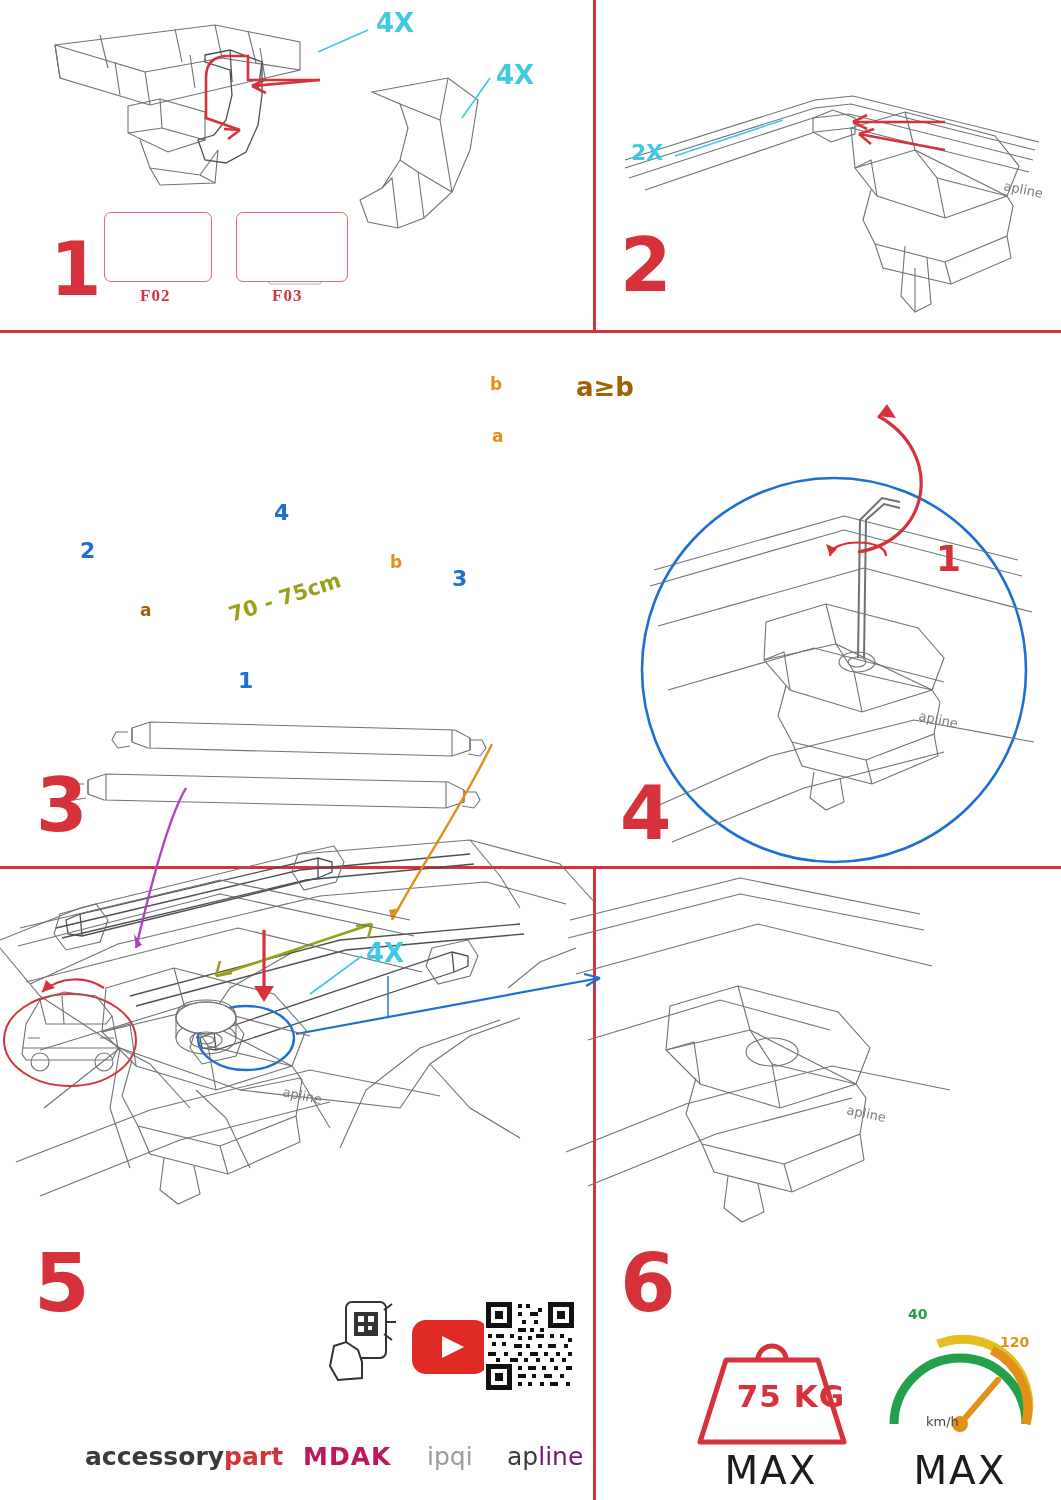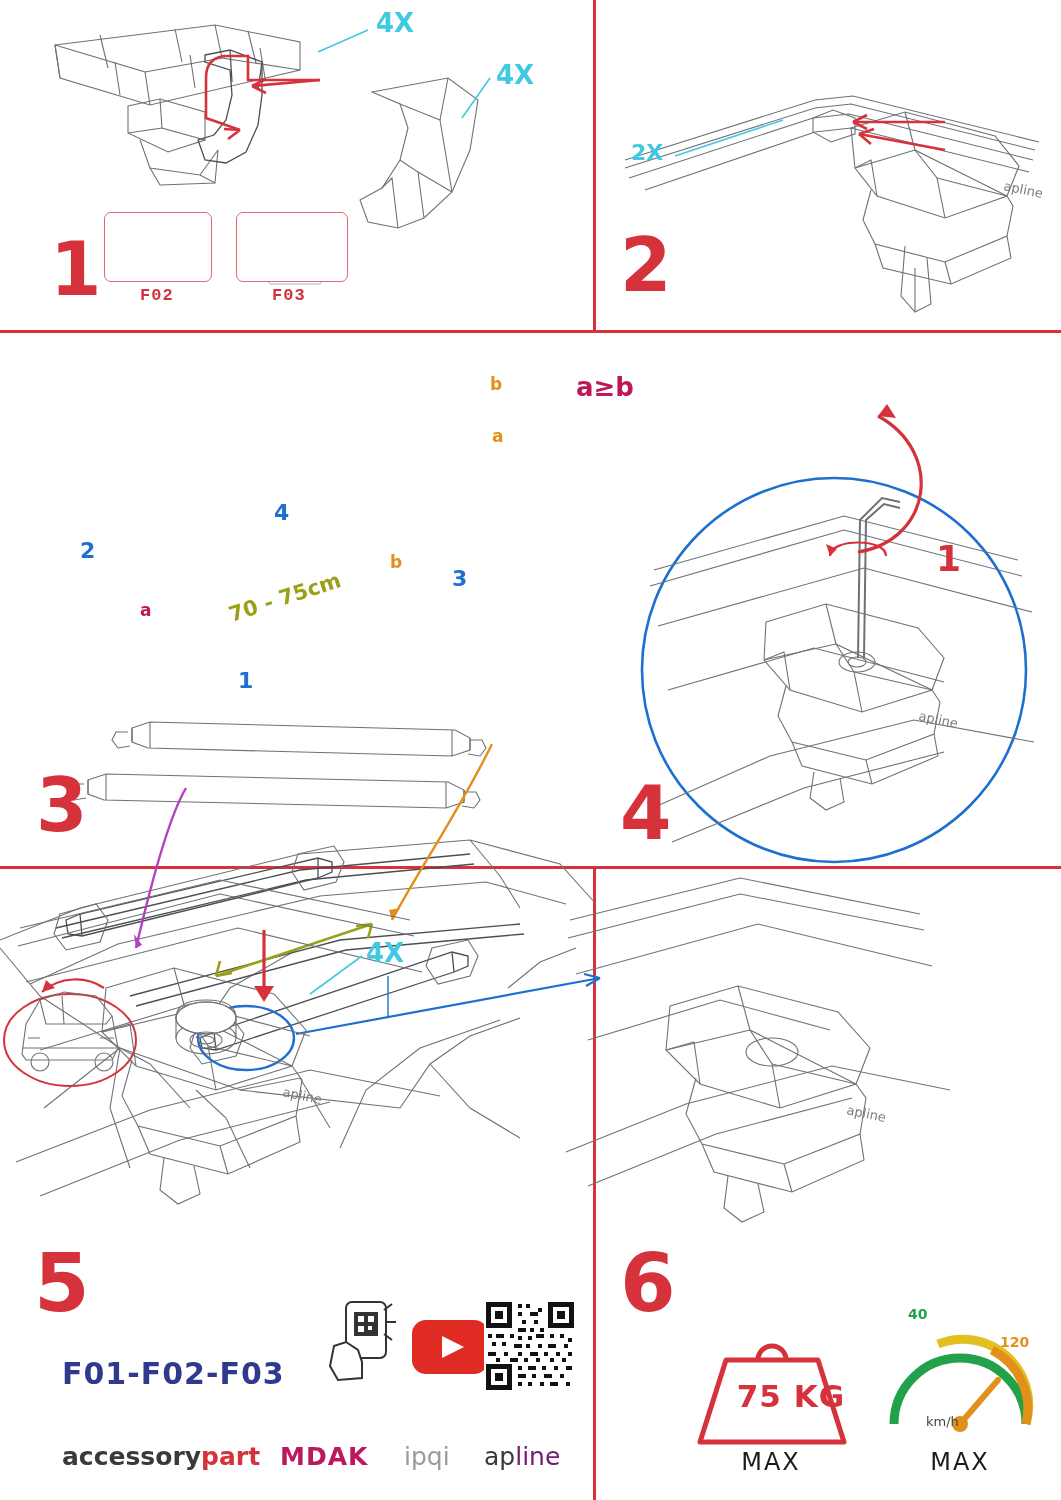--- a/index.html
+++ b/index.html
@@ -27,21 +27,21 @@
     letter-spacing:-2px;
   }
   .stepnum.big{font-size:74px;}
 
   
   .lbl{position:absolute;font-family:"DejaVu Sans", sans-serif;font-weight:bold;white-space:nowrap;}
   .cy{color:#41c9e2;}
   .rd{color:#d5323c;}
   .bl{color:#1d6fd0;}
   .gy{color:#8a8a8a;}
-  .mg{color:#be185d;}
+  .mg{color:#a16207;}
   .or{color:#e2901a;}
   .ol{color:#9aa01a;}
 
   
   svg{position:absolute;overflow:visible;}
   .ln{fill:none;stroke:#6e7276;stroke-width:1.1;}
   .ln-thin{fill:none;stroke:#9aa0a6;stroke-width:0.8;}
   .ln-dk{fill:none;stroke:#4a4f54;stroke-width:1.3;}
   .fillw{fill:#ffffff;}
   .arrow-rd{fill:none;stroke:#d5323c;stroke-width:2.6;}
@@ -50,48 +50,49 @@
 
   
   .inset{
     position:absolute;
     border:1.6px solid #e06a70;
     border-radius:7px;
     background:#fff;
   }
   .insetcap{
     position:absolute;
-    font-family:Liberation Mono, monospace;
+    font-family:Liberation Serif, serif;
     font-weight:bold;
     font-size:17px;
     color:#d5323c;
     letter-spacing:1px;
   }
   .codes{
     position:absolute;
     font-family:"DejaVu Sans", sans-serif;
     font-weight:bold;
     font-size:30px;
     color:#2f3a8f;
     letter-spacing:1px;
   }
   .brand{
     position:absolute;
     font-family:"DejaVu Sans", sans-serif;
     font-size:25px;
     color:#3a3a3a;
+    margin-left:23px;
   }
   .brand .accent{color:#d5323c;}
   .brand .accent-b{color:#701a75;}
   .brand.gray{color:#be185d;font-weight:bold;letter-spacing:1px;}
   .brand.gray2{color:#9b9b9b;}
   .maxlabel{
     position:absolute;
     font-family:"DejaVu Sans", sans-serif;
-    font-size:24px;
+    font-size:39px;
     color:#1c1c1c;
     letter-spacing:2px;
   }
   .kgtext{
     position:absolute;
     font-family:"DejaVu Sans", sans-serif;
     font-weight:bold;
     font-size:31px;
     color:#d5323c;
     letter-spacing:1px;
@@ -444,21 +445,20 @@
       <path d="M140 194 L134 152 L106 160"></path>
       <path d="M136 188 L126 224 L142 254 L224 274 L300 244 L306 208 L296 194"></path>
       <path d="M142 254 L154 282 L232 302 L304 270 L300 244"></path>
       <path d="M232 302 L224 274"></path>
       <path d="M168 286 L164 318 L182 332 L204 322 L198 294"></path>
       <ellipse cx="212" cy="162" rx="26" ry="14"></ellipse>
     </g>
     <text x="286" y="224" font-family="DejaVu Sans, sans-serif" font-size="13" fill="#7d7d7d" transform="rotate(12 286 224)">apline</text>
   </svg>
 
-  <div class="codes" style="left:62px;top:1356px;">F01-F02-F03</div>
 
   <div class="brand" style="left:62px;top:1442px;font-weight:bold;"><span>accessory</span><span class="accent">part</span></div>
   <div class="brand gray" style="left:280px;top:1442px;">MDAK</div>
   <div class="brand gray2" style="left:404px;top:1442px;">ipqi</div>
   <div class="brand" style="left:484px;top:1442px;"><span>ap</span><span class="accent-b">line</span></div>
 
   <svg width="70" height="86" style="left:328px;top:1300px;">
     <rect x="18" y="2" width="40" height="56" rx="6" fill="none" stroke="#333" stroke-width="2"></rect>
     <rect x="26" y="12" width="24" height="24" fill="#333"></rect>
     <rect x="30" y="16" width="6" height="6" fill="#fff"></rect>

